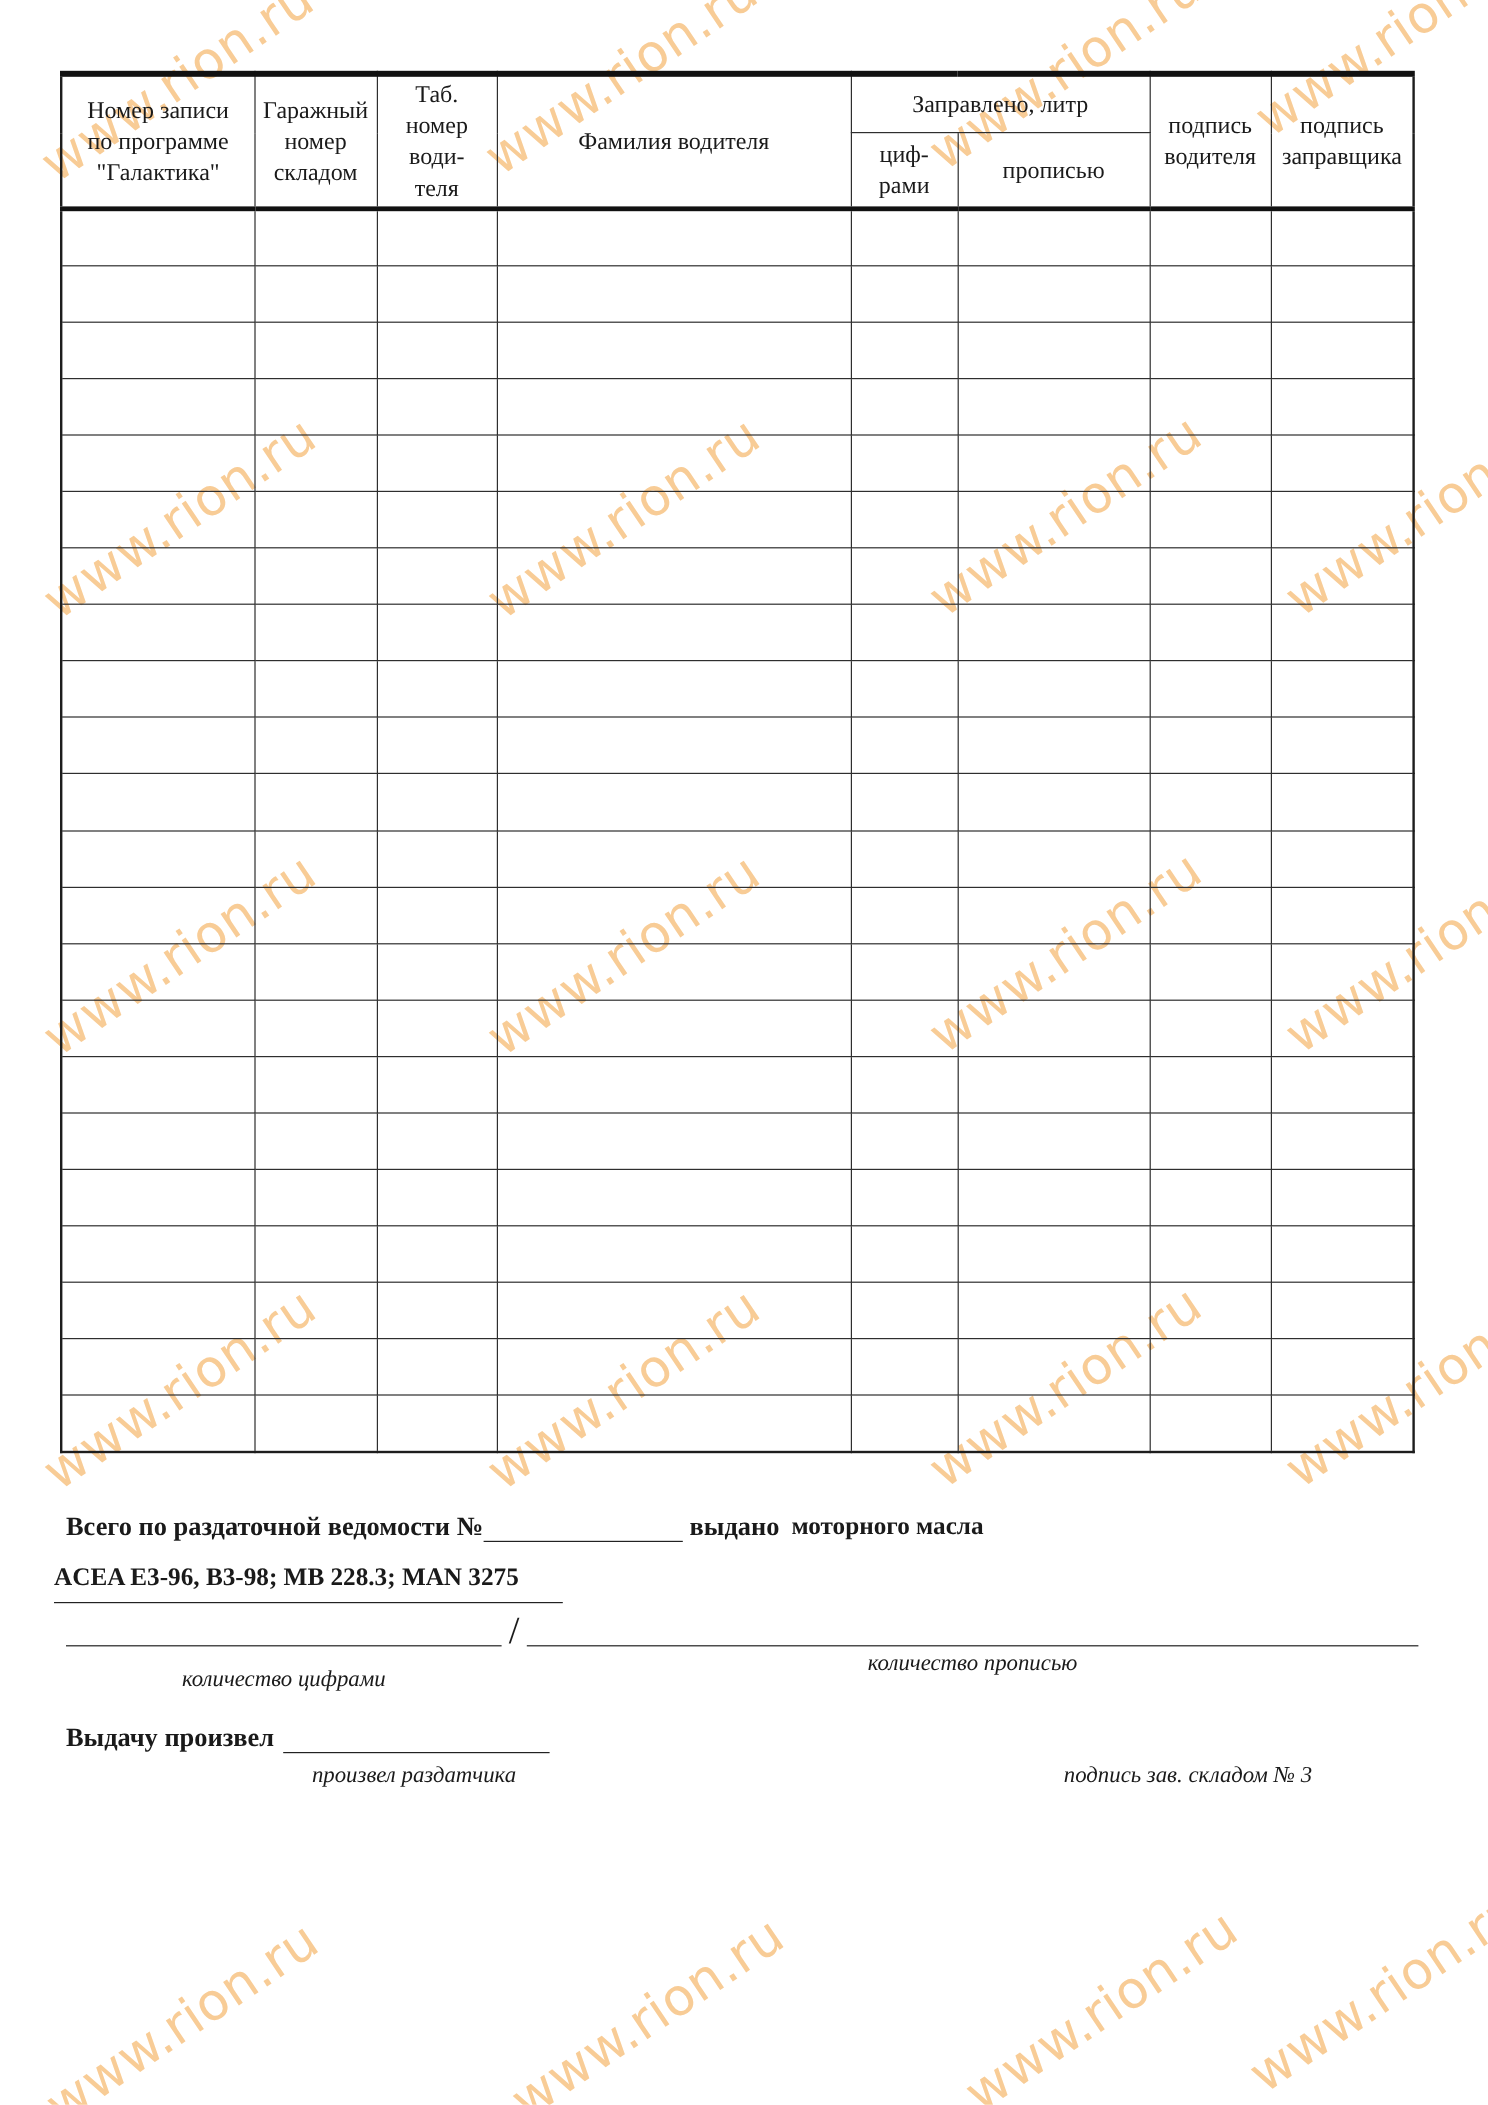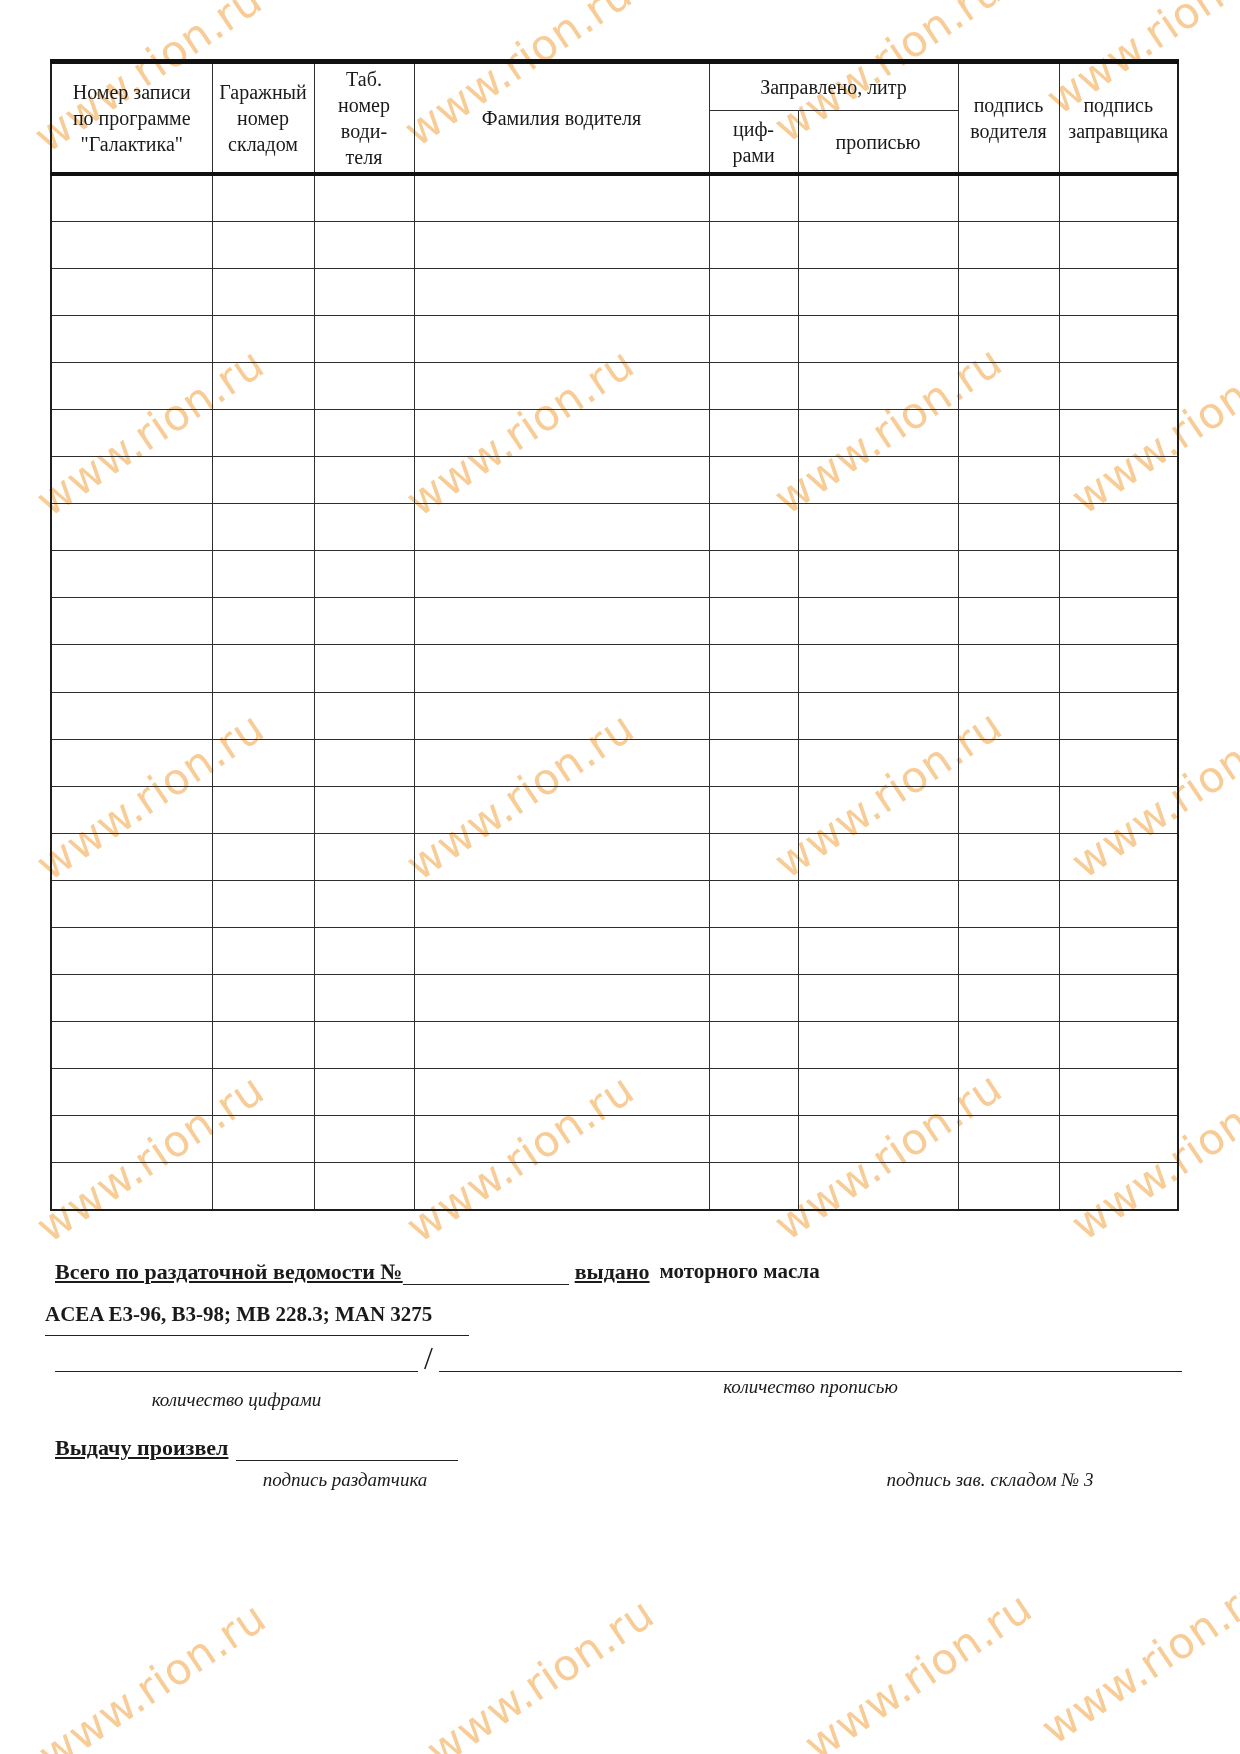--- a/index.html
+++ b/index.html
@@ -51,21 +51,21 @@
   }
   table.ledger thead tr.h1 { height: 47px; }
   table.ledger thead tr.h2 { height: 60px; }
   table.ledger tbody tr { height: 47.1px; }
   table.ledger tbody tr:first-child td { border-top: 4px solid #111; }
 
   
   .abs { position: absolute; }
   .flex-line { display: flex; align-items: flex-end; }
   .t { font-size: 21px; line-height: 27px; white-space: nowrap; font-weight: bold; }
-  .tb { font-size: 22px; line-height: 27px; font-weight: bold; white-space: nowrap; text-decoration: underline; }
+  .tb { font-size: 22px; line-height: 27px; font-weight: bold; white-space: nowrap; }
   .blank {
     display: inline-block;
     border-bottom: 1.8px solid #222;
     height: 24px;
   }
   .blank-fill { flex: 1; }
   .spec-blank { text-align: center; height: auto; }
   .caption {
     font-size: 19px;
     font-style: italic;
@@ -380,17 +380,17 @@
     <span class="slash">/</span>
     <span class="blank blank-fill"></span>
   </div>
   <div class="abs caption" style="left:55px; top:1389px; width:363px;">количество цифрами</div>
   <div class="abs caption" style="left:439px; top:1376px; width:743px;">количество прописью</div>
 
   <div class="abs flex-line" style="left:55px; top:1434px;">
     <span class="tb">Выдачу произвел</span>
     <span class="blank" style="width:222px; margin-left:8px;"></span>
   </div>
-  <div class="abs caption" style="left:240px; top:1469px; width:210px;">подпись раздатчика</div>
+  <div class="abs caption" style="left:240px; top:1469px; width:210px;">произвел раздатчика</div>
 
   <div class="abs caption" style="left:850px; top:1469px; width:280px;">подпись зав. складом № 3</div>
 
 </div>
 
 </body></html>

